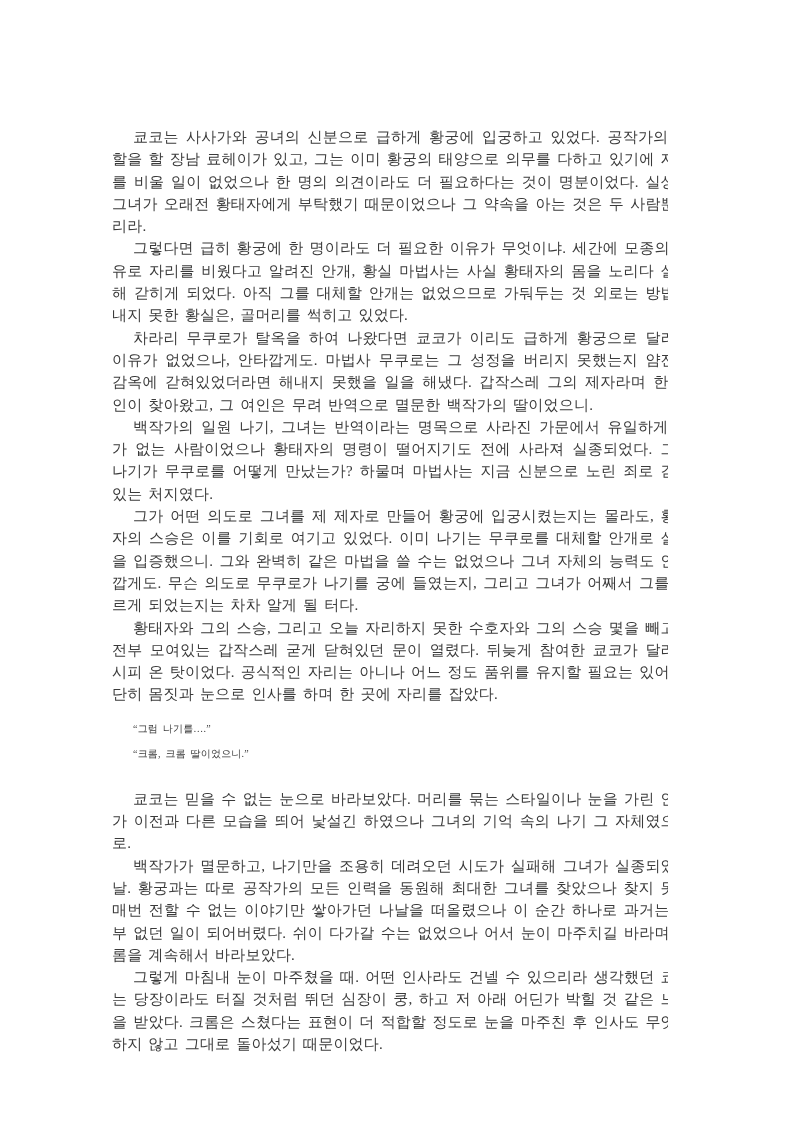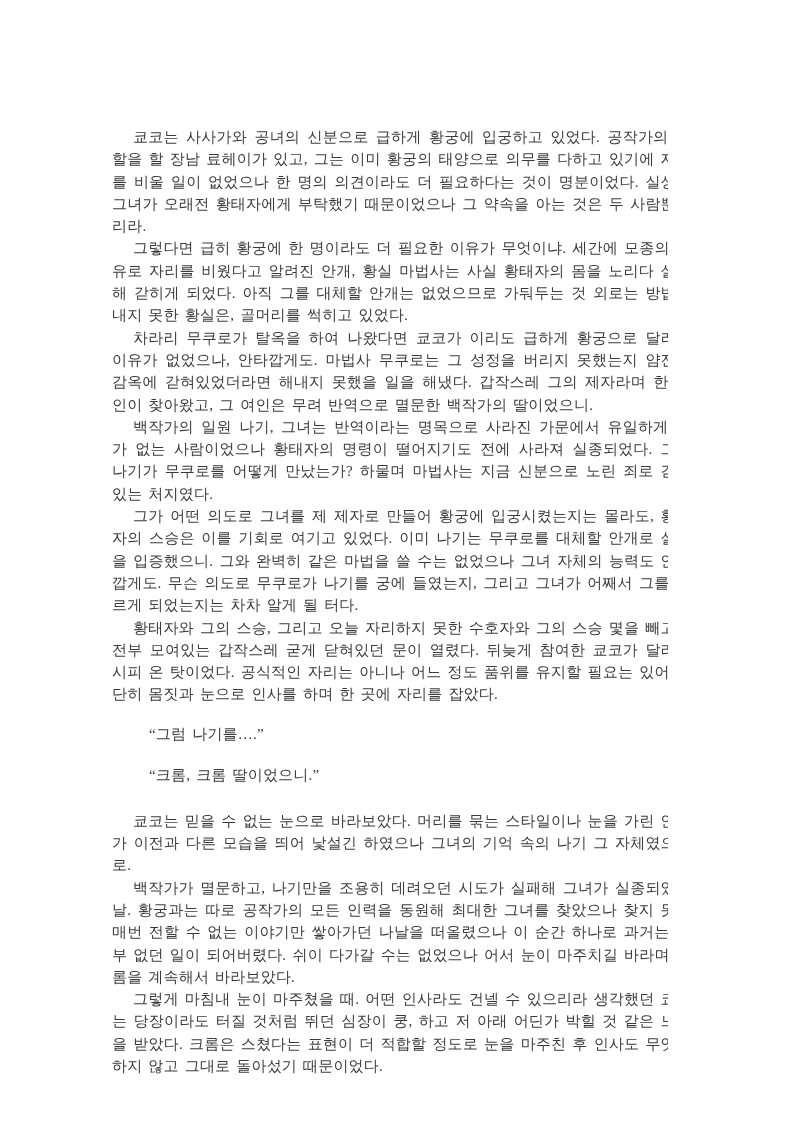--- a/index.html
+++ b/index.html
@@ -30,22 +30,22 @@
     text-justify: inter-character;
     word-break: break-all;
     text-indent: 21px;
     word-spacing: 2px;
     letter-spacing: 0.2px;
   }
   .dialogue-block {
     margin: 10px 0 22px 0;
   }
   .dialogue {
-    margin: 16px;
-    font-size: 15px;
+    margin: 0;
+    font-size: 10px;
     line-height: 25px;
     text-indent: 21px;
     word-spacing: 2px;
     letter-spacing: 0.2px;
   }
 </style>
 </head>
 <body>
 
 <div class="page">

